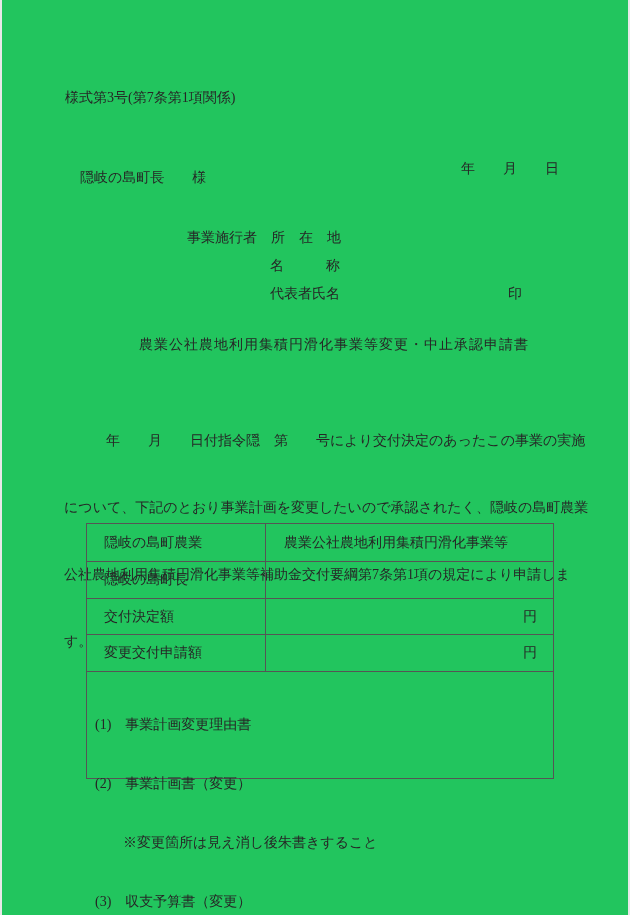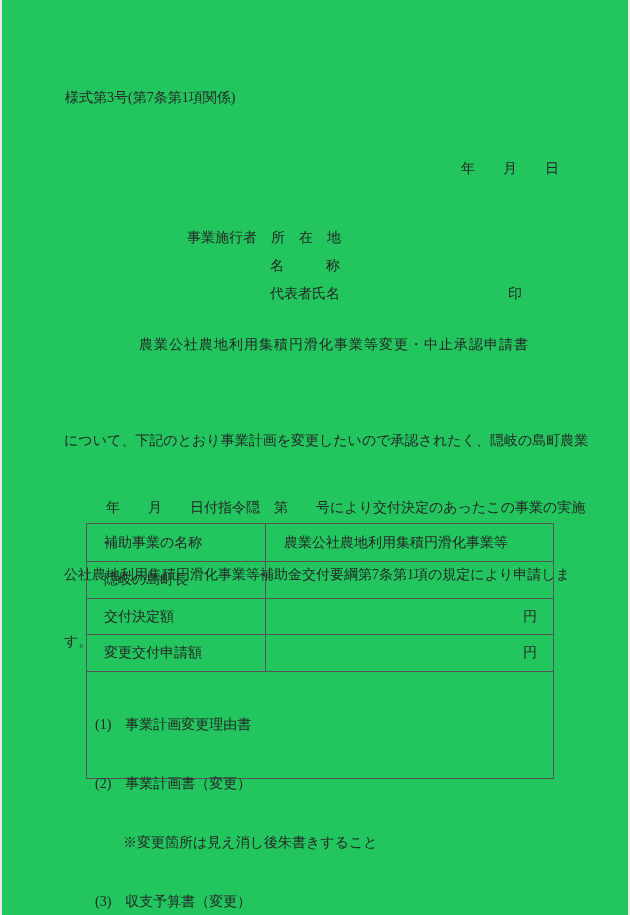--- a/index.html
+++ b/index.html
@@ -79,42 +79,43 @@
 </style>
 </head>
 <body>
 
 <div class="page">
 
   <div class="abs" style="left:63px; top:88px;">様式第3号(第7条第1項関係)</div>
 
   <div class="abs" style="left:459px; top:159px;">年　　月　　日</div>
 
+  <div class="abs" style="left:78px; top:168px;">隠岐の島町長　　様</div>
 
   <div class="abs" style="left:185px; top:228px;text-align:center;">事業施行者　所　在　地</div>
 
   <div class="abs" style="left:268px; top:256px;">名　　　称</div>
 
   <div class="abs" style="left:268px; top:284px;">代表者氏名</div>
 
   <div class="abs" style="left:506px; top:284px;">印</div>
 
   <div class="abs doc-title" style="left:137px; top:335px;">農業公社農地利用集積円滑化事業等変更・中止承認申請書</div>
 
   <div class="abs body-par" style="left:62px; top:388px;">
+    <div>　　　年　　月　　日付指令隠　第　　号により交付決定のあったこの事業の実施</div>
     <div>について、下記のとおり事業計画を変更したいので承認されたく、隠岐の島町農業</div>
-    <div>　　　年　　月　　日付指令隠　第　　号により交付決定のあったこの事業の実施</div>
     <div>公社農地利用集積円滑化事業等補助金交付要綱第7条第1項の規定により申請しま</div>
     <div>す。</div>
   </div>
 
   <div class="tbl">
 
     <div class="trow h1">
-      <div class="cell-label">補助事業の名称</div>
+      <div class="cell-label">隠岐の島町農業</div>
       <div class="cell-value">農業公社農地利用集積円滑化事業等</div>
     </div>
 
     <div class="trow h2">
       <div class="cell-label">隠岐の島町長</div>
     </div>
 
     <div class="trow h3">
       <div class="cell-label">交付決定額</div>
       <div class="cell-value amount">円</div>

